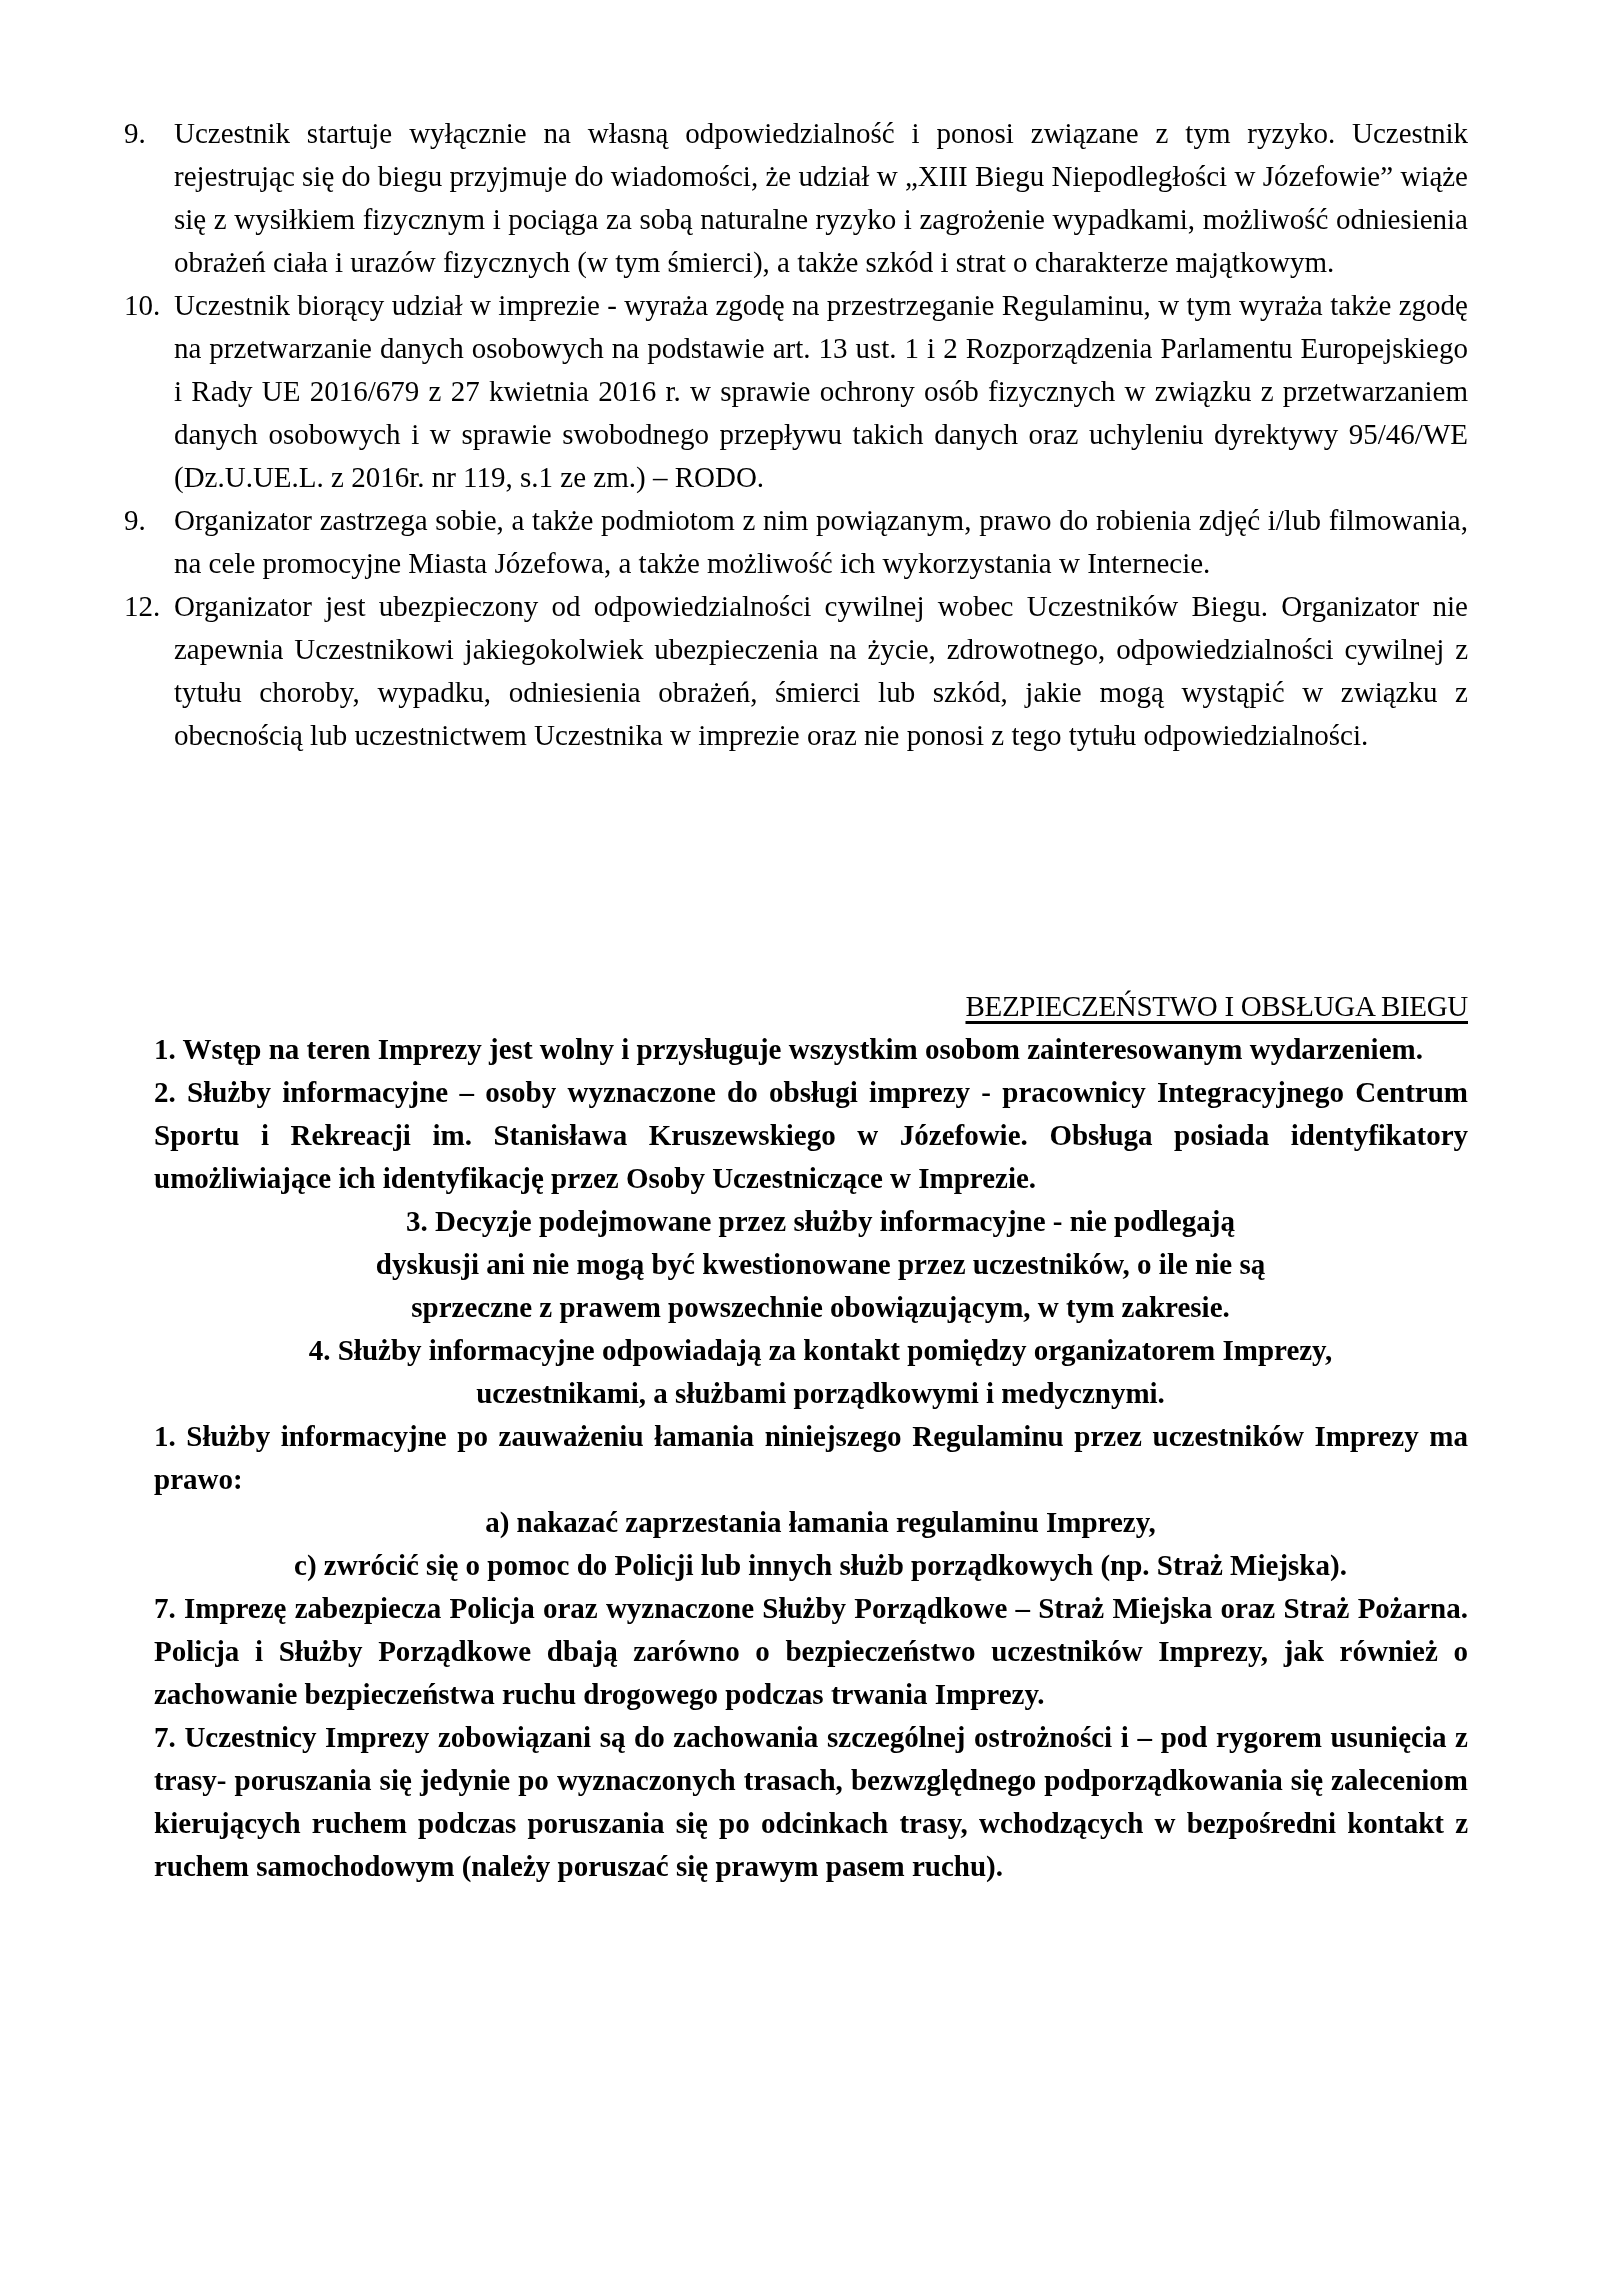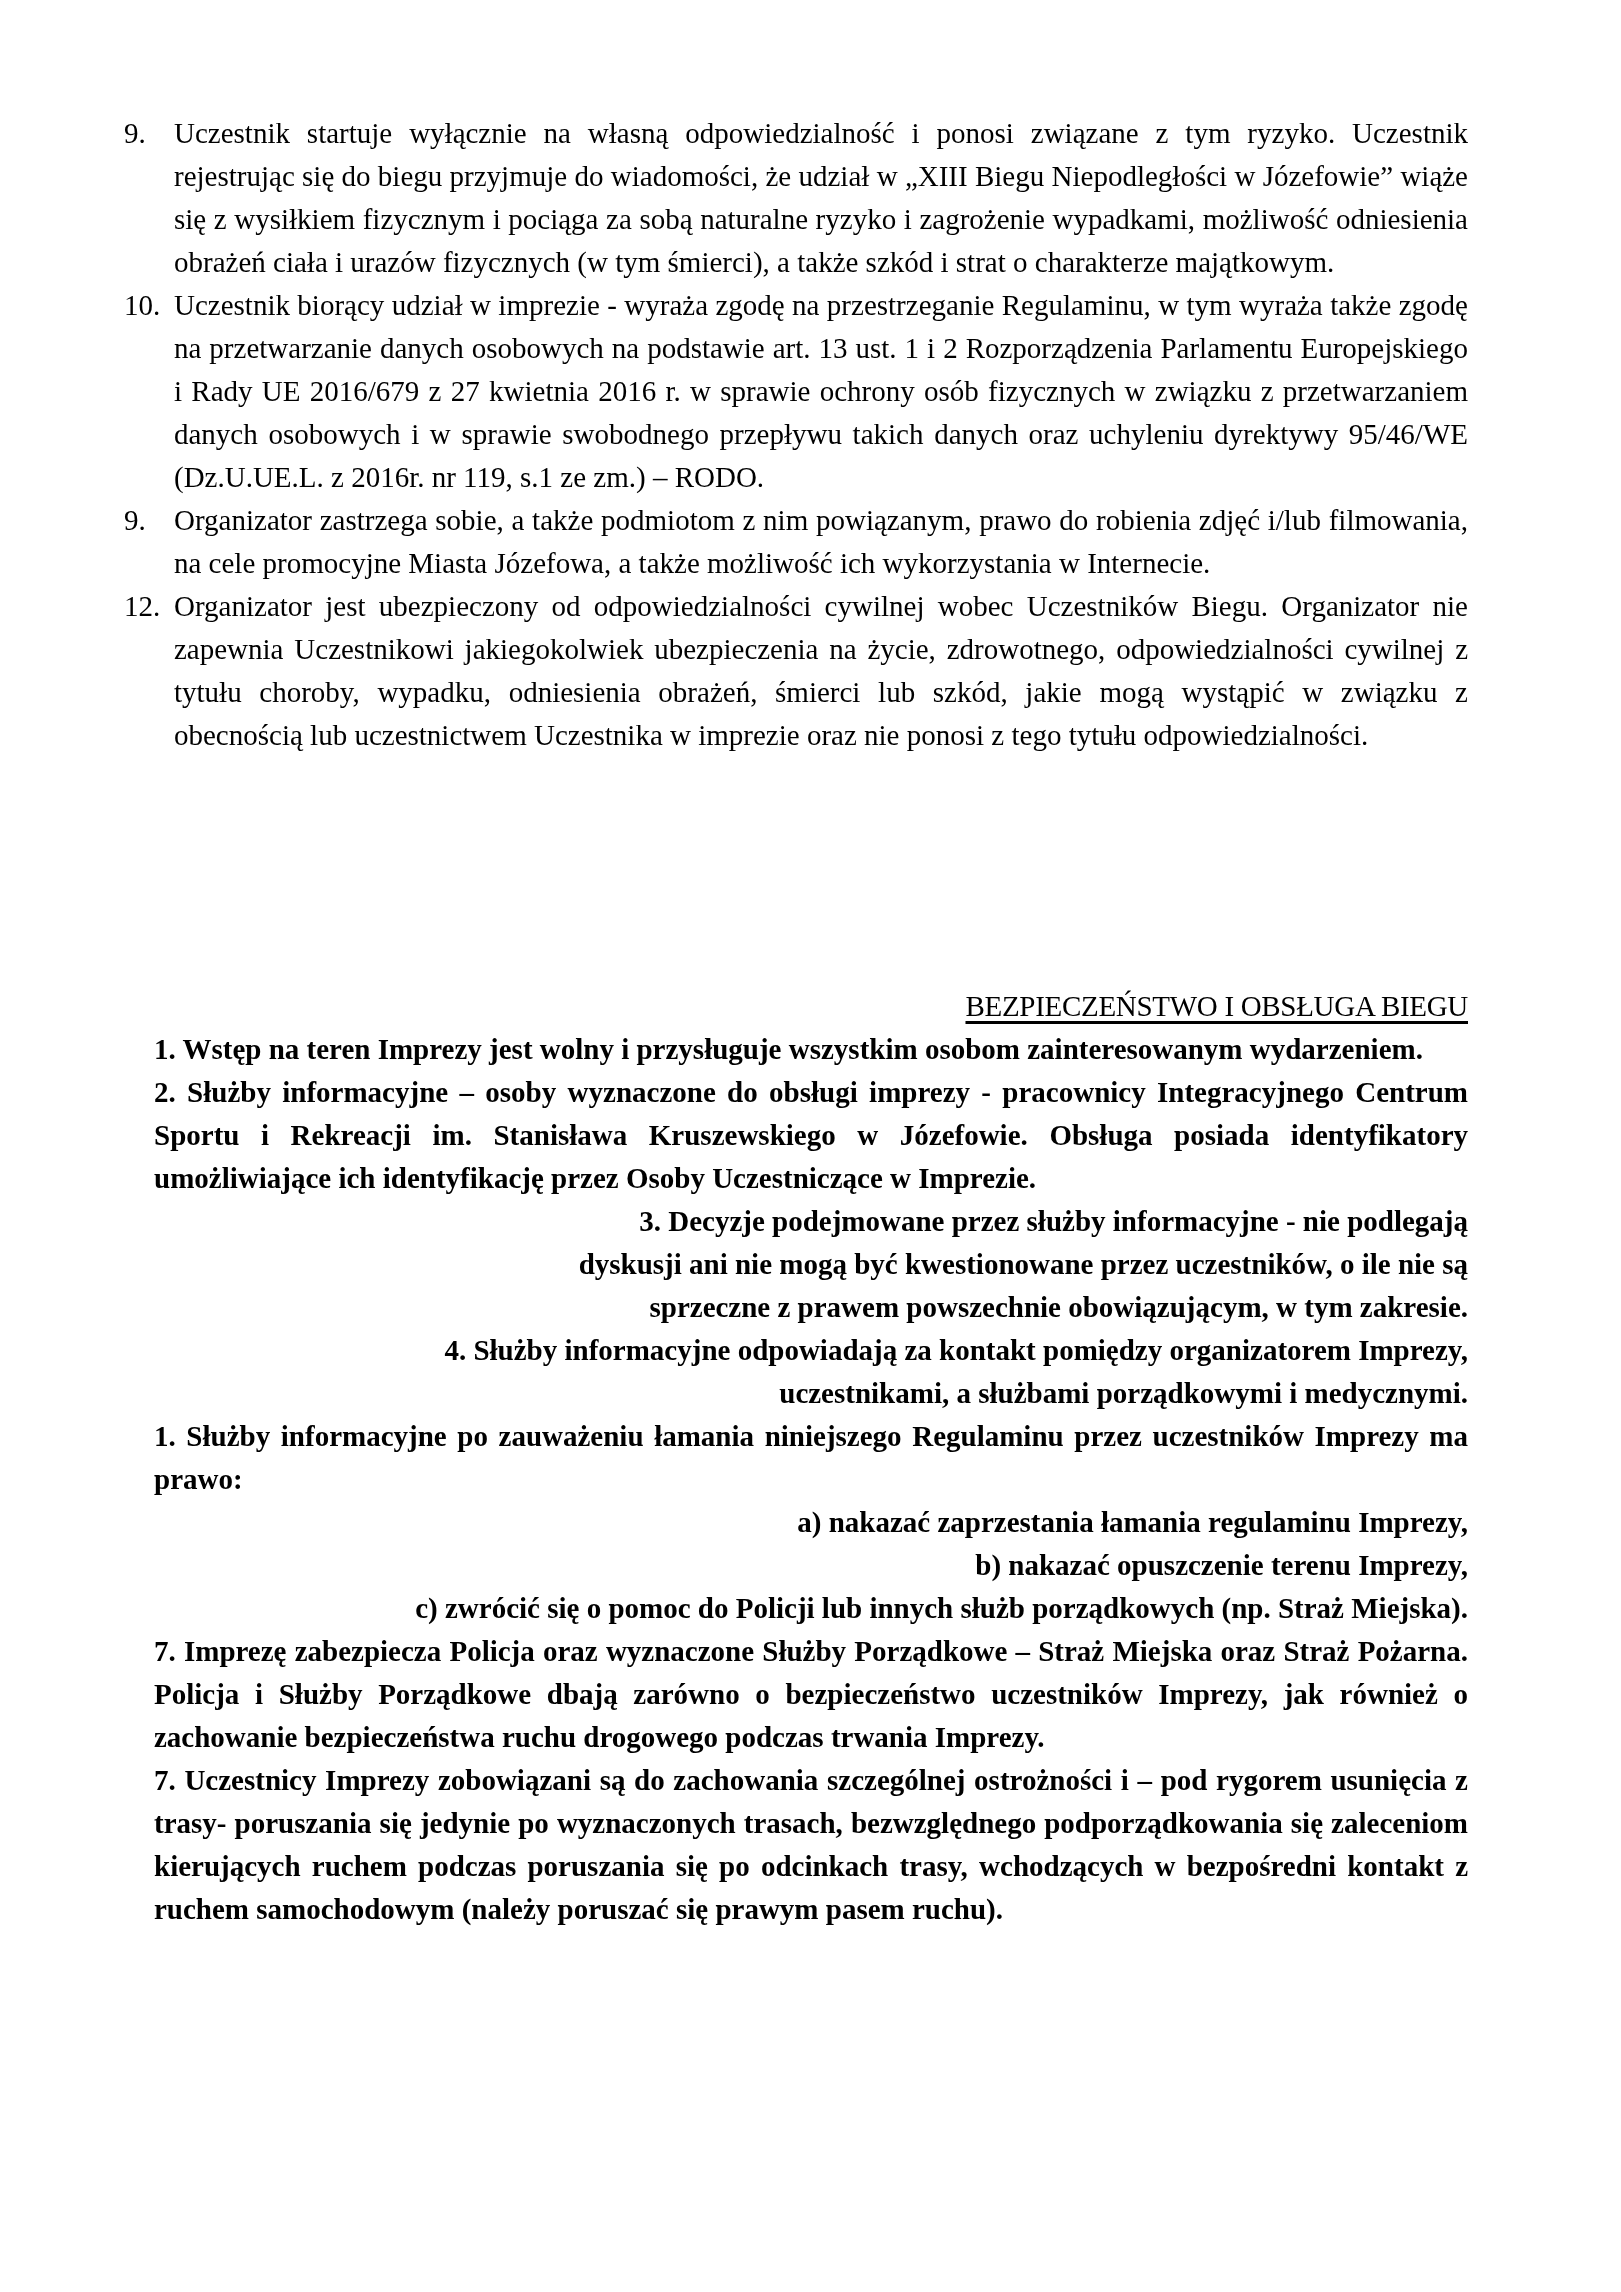--- a/index.html
+++ b/index.html
@@ -61,21 +61,21 @@
       line-height: 43px;
       letter-spacing: -0.3px;
       text-align: right;
     }
     .section p {
       margin: 0;
       text-align: justify;
       font-weight: bold;
     }
     .section p.ragged {
-      text-align: right;
+      text-align: center;
       margin-left: 19px;
     }
   </style>
 </head>
 <body>
 
 <div class="page">
 
   <ol class="numbered-list">
     <li>
@@ -100,20 +100,19 @@
     <h2 class="section-heading">BEZPIECZEŃSTWO I OBSŁUGA BIEGU</h2>
     <p>1. Wstęp na teren Imprezy jest wolny i przysługuje wszystkim osobom zainteresowanym wydarzeniem.</p>
     <p>2. Służby informacyjne – osoby wyznaczone do obsługi imprezy - pracownicy Integracyjnego Centrum Sportu i Rekreacji im. Stanisława Kruszewskiego w Józefowie. Obsługa posiada identyfikatory umożliwiające ich identyfikację przez Osoby Uczestniczące w Imprezie.</p>
     <p class="ragged">3. Decyzje podejmowane przez służby informacyjne - nie podlegają</p>
     <p class="ragged">dyskusji ani nie mogą być kwestionowane przez uczestników, o ile nie są</p>
     <p class="ragged">sprzeczne z prawem powszechnie obowiązującym, w tym zakresie.</p>
     <p class="ragged">4. Służby informacyjne odpowiadają za kontakt pomiędzy organizatorem Imprezy,</p>
     <p class="ragged">uczestnikami, a służbami porządkowymi i medycznymi.</p>
     <p>1. Służby informacyjne po zauważeniu łamania niniejszego Regulaminu przez uczestników Imprezy ma prawo:</p>
     <p class="ragged">a) nakazać zaprzestania łamania regulaminu Imprezy,</p>
-    <p class="ragged">b) nakazać opuszczenie terenu Imprezy,</p>
     <p class="ragged">c) zwrócić się o pomoc do Policji lub innych służb porządkowych (np. Straż Miejska).</p>
     <p>7. Imprezę zabezpiecza Policja oraz wyznaczone  Służby Porządkowe – Straż Miejska oraz Straż Pożarna. Policja i Służby Porządkowe dbają zarówno o bezpieczeństwo uczestników Imprezy, jak również o zachowanie bezpieczeństwa ruchu drogowego podczas trwania Imprezy.</p>
     <p>7. Uczestnicy Imprezy  zobowiązani są do zachowania szczególnej ostrożności i – pod rygorem usunięcia z trasy- poruszania się jedynie po wyznaczonych trasach, bezwzględnego podporządkowania się zaleceniom kierujących ruchem podczas poruszania się po odcinkach trasy, wchodzących w bezpośredni kontakt z ruchem samochodowym (należy poruszać się prawym pasem ruchu).</p>
   </div>
 
 </div>
 
 
 </body></html>

